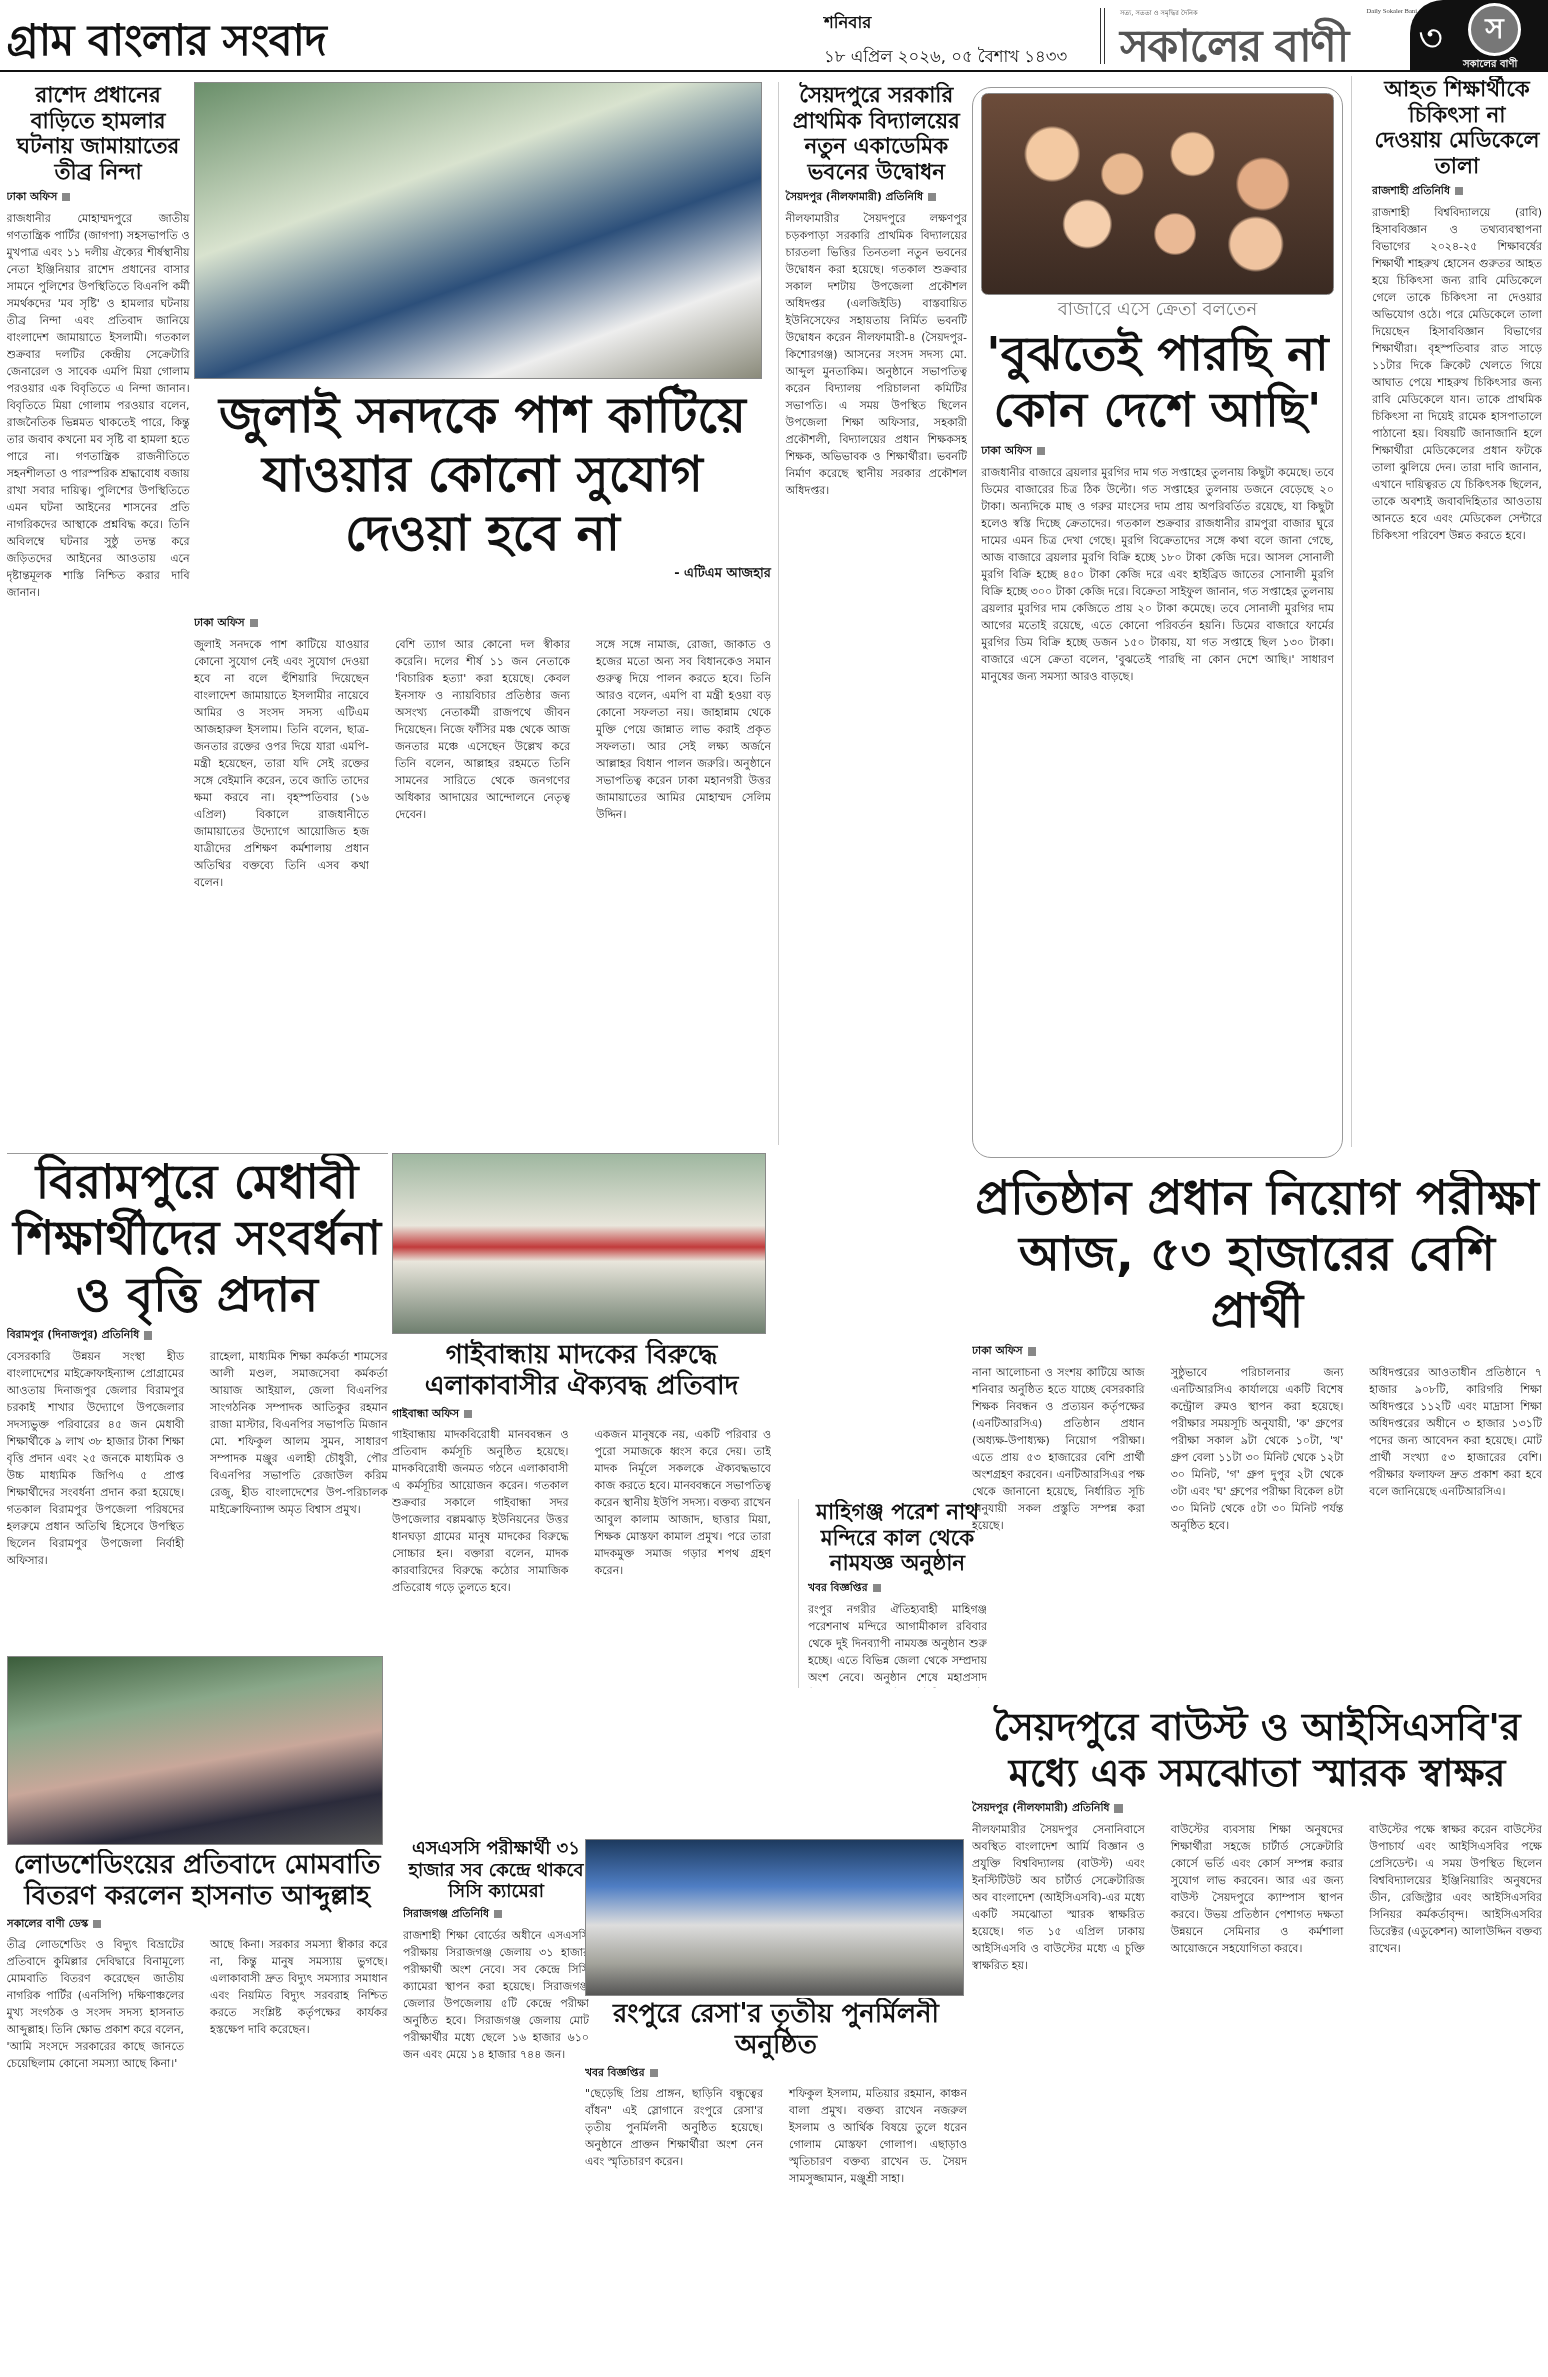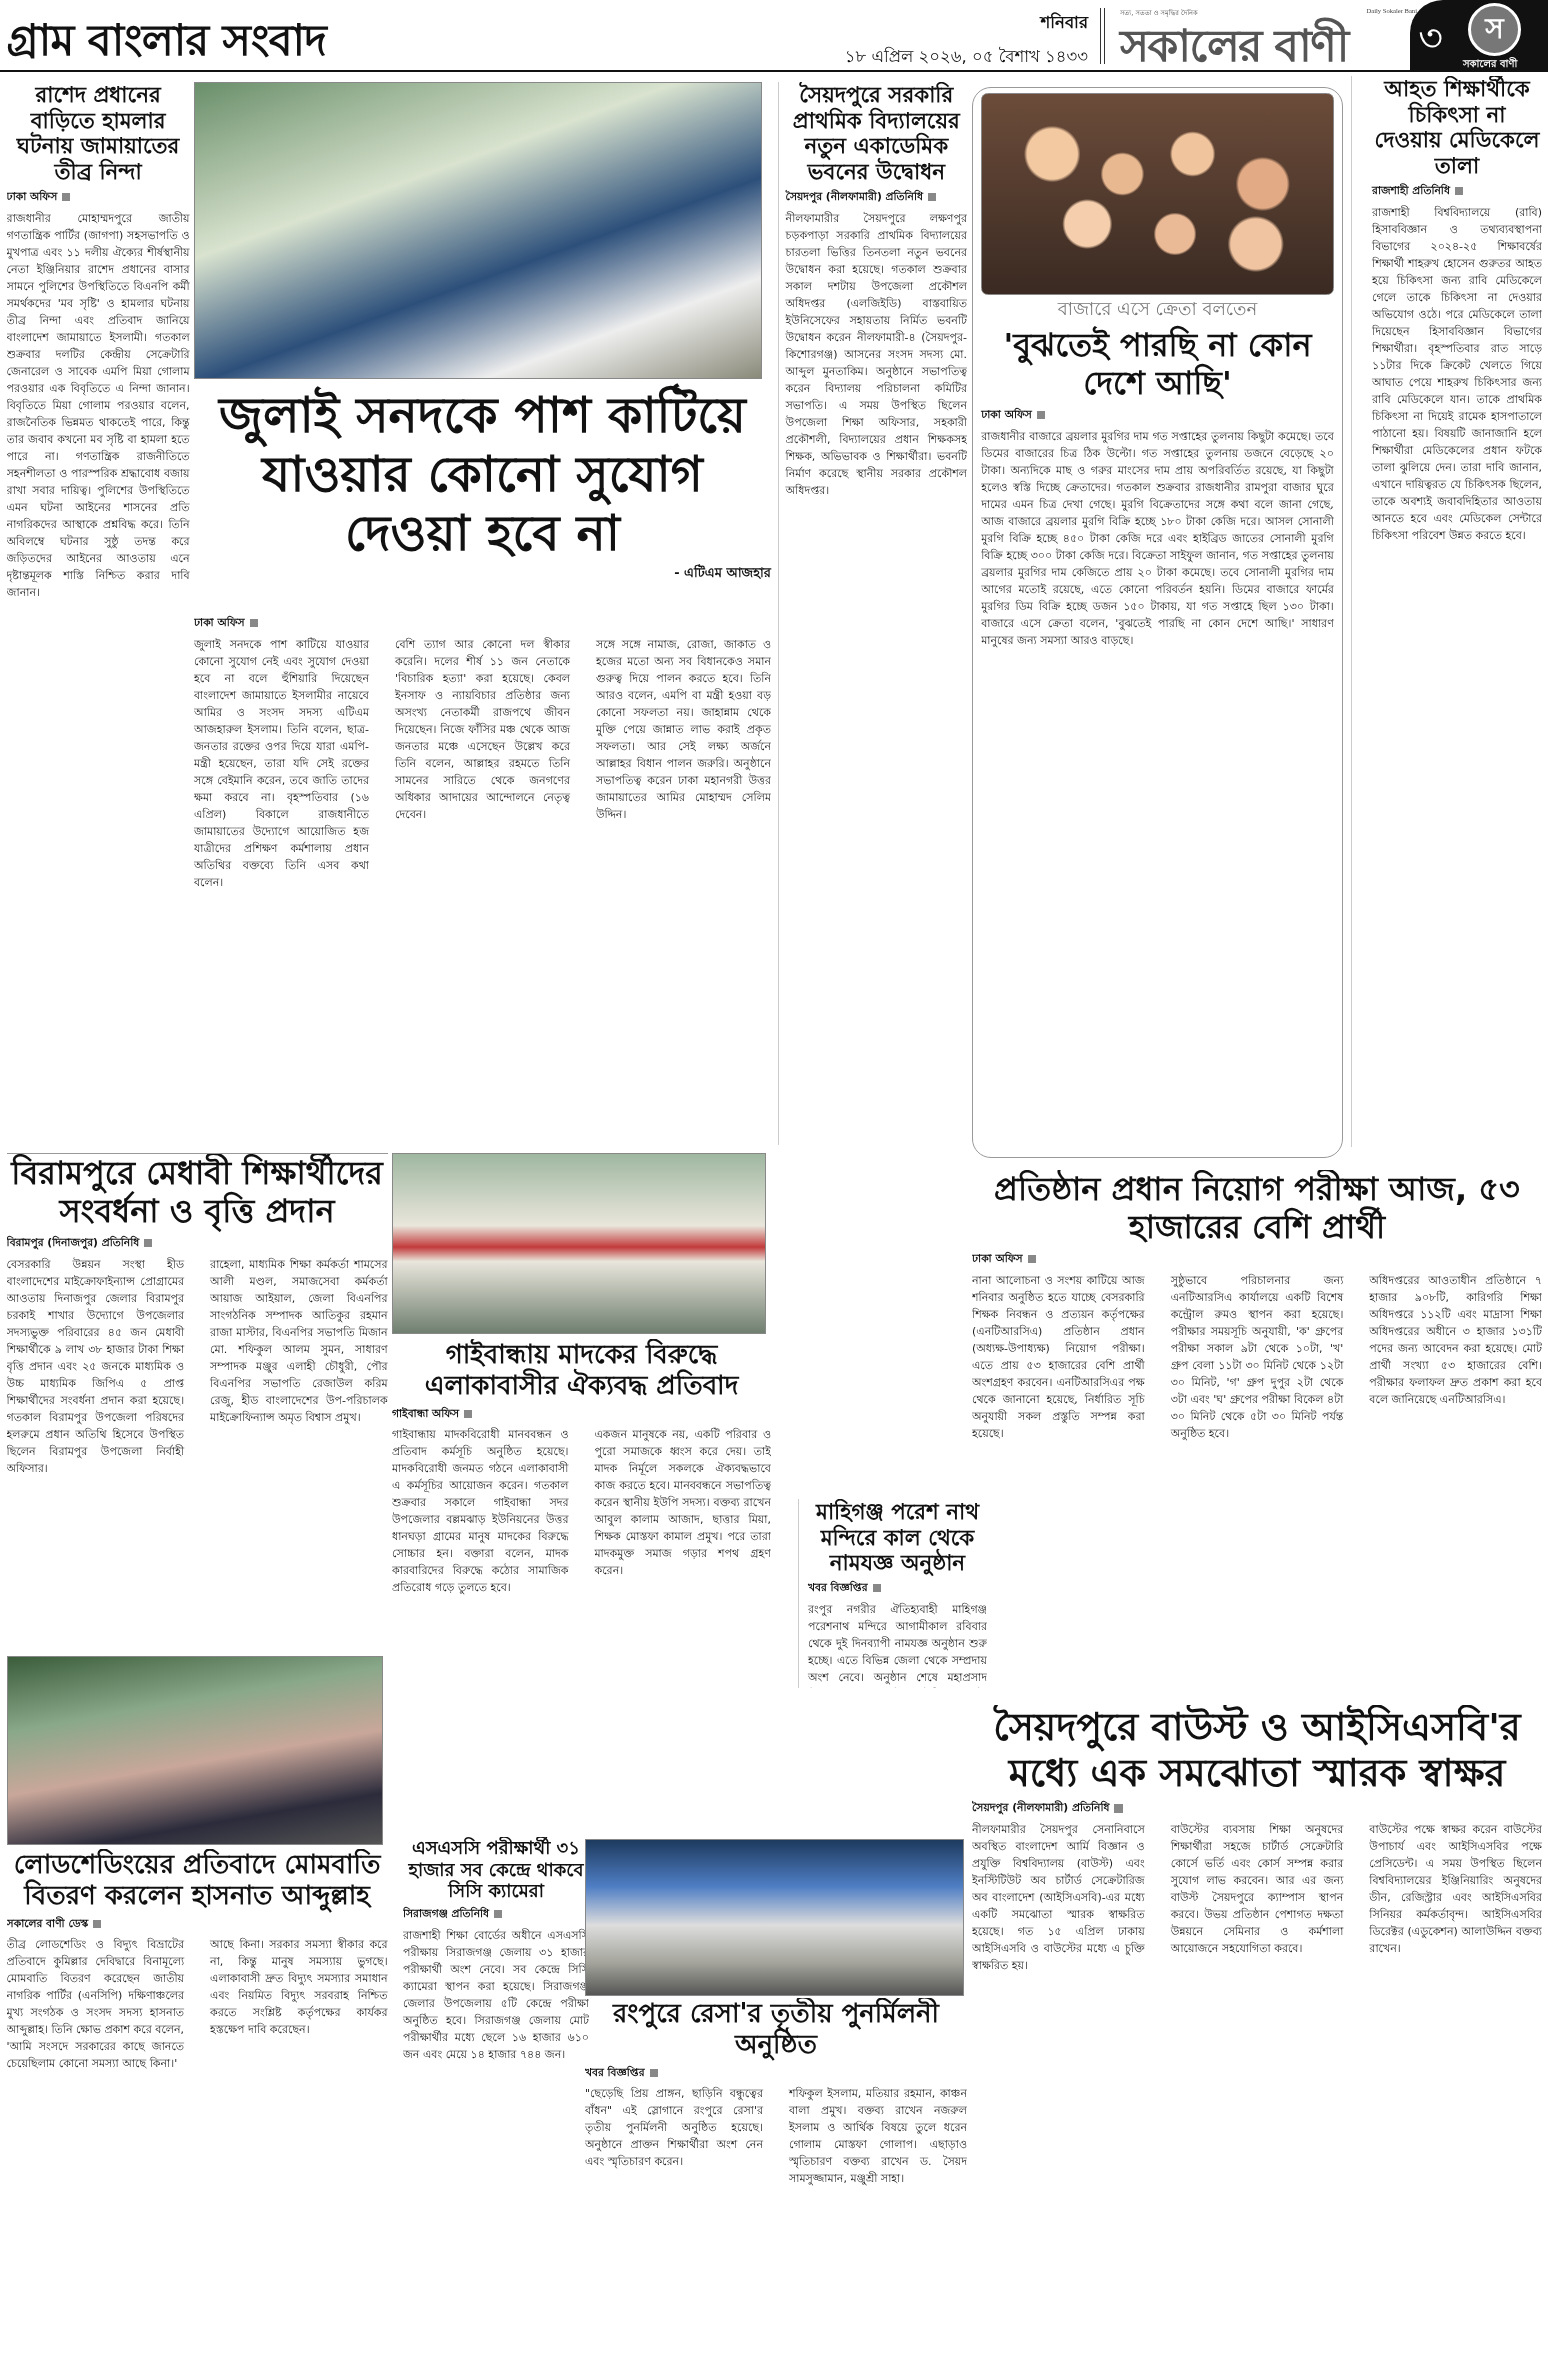--- a/index.html
+++ b/index.html
@@ -1,34 +1,34 @@
 <!DOCTYPE html>
 <html style="font-size:13px"><head>
 <meta charset="utf-8">
 <style>
 *{box-sizing:border-box;margin:0;padding:0}
 body{width:1549px;height:2377px;background:#fff;font-family:"DejaVu Sans",sans-serif;color:#111;position:relative;overflow:hidden}
 .abs{position:absolute}
 .masthead{left:0;top:0;width:1549px;height:72px;border-bottom:2.5px solid #111}
 .section-title{left:6.6px;top:8.2px;font-size:43px;font-weight:bold;letter-spacing:-0.8px}
-.date-block{left:824px;top:10px;width:264px;text-align:right}
+.date-block{left:824px;top:10px;width:264px;}
 .date-day{font-size:16.5px;font-weight:bold}
 .date-full{font-size:16.5px;margin-top:6.6px}
 .vsep{left:1100px;top:8.2px;width:5px;height:56px;border-left:0.8px solid #333;border-right:0.8px solid #333}
 .brand{left:1120px;top:6.6px;width:297px;height:63px}
 .brand-tag{font-size:6.6px;color:#444}
 .brand-en{position:absolute;right:0;top:0;font-size:6.6px;color:#444;font-family:"Liberation Serif",serif}
 .brand-name{font-size:44px;font-weight:bold;color:#555;line-height:53px;letter-spacing:-1.6px}
 .pagebox{left:1410px;top:0;width:138px;height:71px;background:#111;border-top-left-radius:33px;color:#fff}
 .page-num{position:absolute;left:8.2px;top:8.2px;font-size:38px;color:#fff}
 .logo-circle{position:absolute;left:58px;top:3.3px;width:53px;height:53px;border-radius:50%;border:3.3px solid #fff;background:#777;color:#fff;font-size:28px;font-weight:bold;text-align:center;line-height:46px}
 .logo-cap{position:absolute;left:53px;top:56px;font-size:10px;color:#fff;font-weight:bold}
 .headline{font-weight:bold;text-align:center;line-height:1.2;color:#111}
 .h-xl{font-size:49px}
-.h-l{font-size:32px}
+.h-l{font-size:47px}
 .h-m{font-size:26px}
 .h-s{font-size:21.4px}
 .dateline{font-size:10.7px;font-weight:bold;margin:3.3px 0 2.5px}
 .dateline::after{content:"";display:inline-block;width:8.2px;height:8.2px;background:#888;margin-left:5px;vertical-align:middle}
 .body{font-size:11px;line-height:17px;text-align:justify;color:#222}
 .col-rule{border-left:0.8px solid #ccc}
 .photo{background:linear-gradient(135deg,#9a8f84,#d8d2c8 40%,#6d6a66 70%,#b8b1a5);border:0.8px solid #888}
 .photo.green{background:linear-gradient(160deg,#6a8f6a,#d9e3cf 35%,#2c4f7a 60%,#eee 80%,#8a8a7a)}
 .photo.eggs{background:radial-gradient(circle at 20% 30%,#f3c9a2 0 8%,transparent 9%),radial-gradient(circle at 40% 40%,#e8b890 0 8%,transparent 9%),radial-gradient(circle at 60% 30%,#f0c49c 0 8%,transparent 9%),radial-gradient(circle at 80% 45%,#e2ab85 0 8%,transparent 9%),radial-gradient(circle at 30% 65%,#f5cfad 0 8%,transparent 9%),radial-gradient(circle at 55% 70%,#eab995 0 8%,transparent 9%),radial-gradient(circle at 78% 75%,#f0c4a0 0 8%,transparent 9%),linear-gradient(#6c4c3a,#3a2a22)}
 .photo.crowd{background:linear-gradient(170deg,#3b5d3b,#8aa88a 30%,#c9a79a 55%,#2b2b3b 80%,#555)}

